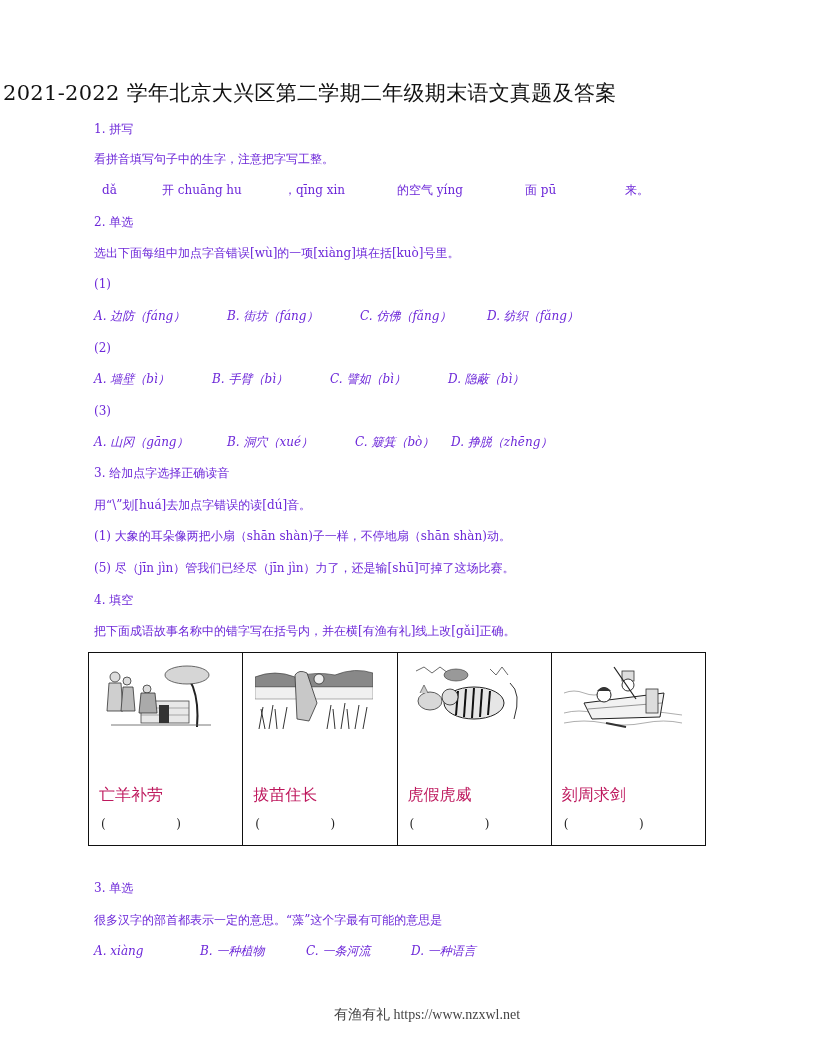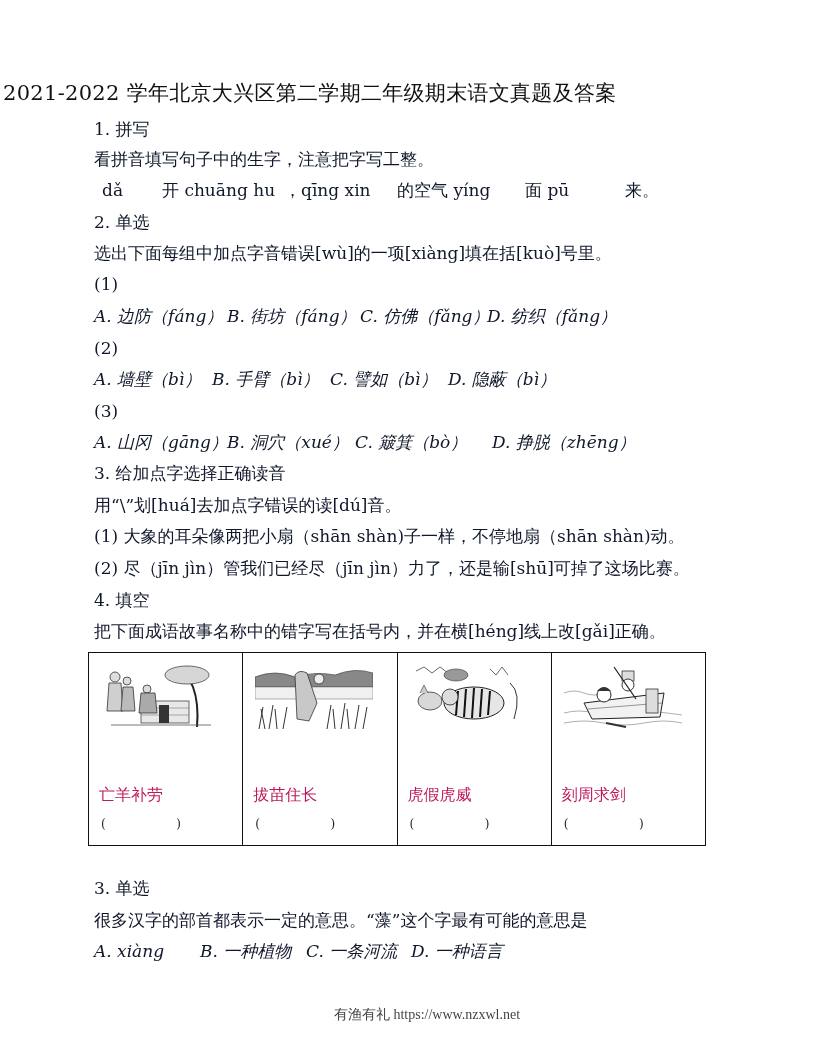--- a/index.html
+++ b/index.html
@@ -22,24 +22,24 @@
       width: 816px;
       font-size: 21px;
       font-weight: normal;
       letter-spacing: 0.3px;
       color: #111;
       margin: 3px;
     }
     .line {
       position: absolute;
       left: 94px;
-      font-size: 17px;
+      font-size: 12px;
       line-height: 16px;
       white-space: nowrap;
-      color: #0f172a;
+      color: #6d28d9;
     }
     .pinyin-row span {
       position: absolute;
       top: 0;
       white-space: nowrap;
       margin-left: 8px;
     }
     .opt-row span {
       position: absolute;
       top: 0;
@@ -135,30 +135,30 @@
   <span style="left:118px">B. 手臂（bì）</span>
   <span style="left:236px">C. 譬如（bì）</span>
   <span style="left:354px">D. 隐蔽（bì）</span>
 </div>
 
 <div class="line" style="top:403px">(3)</div>
 <div class="line opt-row" style="top:434px; width:600px; height:16px">
   <span style="left:0px">A. 山冈（gāng）</span>
   <span style="left:133px">B. 洞穴（xué）</span>
   <span style="left:261px">C. 簸箕（bò）</span>
-  <span style="left:398px">D. 挣脱（zhēng）</span>
+  <span style="left:357px">D. 挣脱（zhēng）</span>
 </div>
 
 <div class="line" style="top:465px">3. 给加点字选择正确读音</div>
 <div class="line" style="top:497px">用“\”划[huá]去加点字错误的读[dú]音。</div>
 <div class="line" style="top:528px">(1)  大象的耳朵像两把小扇（shān shàn)子一样，不停地扇（shān shàn)动。</div>
-<div class="line" style="top:560px">(2)  尽（jīn jìn）管我们已经尽（jīn jìn）力了，还是输[shū]可掉了这场比赛。</div>
+<div class="line" style="top:560px">(5)  尽（jīn jìn）管我们已经尽（jīn jìn）力了，还是输[shū]可掉了这场比赛。</div>
 
 <div class="line" style="top:592px">4. 填空</div>
-<div class="line" style="top:623px">把下面成语故事名称中的错字写在括号内，并在横[héng]线上改[gǎi]正确。</div>
+<div class="line" style="top:623px">把下面成语故事名称中的错字写在括号内，并在横[有渔有礼]线上改[gǎi]正确。</div>
 
 <div class="idiom-table">
 
   <div class="idiom-cell">
     <svg class="idiom-pic" viewBox="0 0 118 68">
       <rect x="40" y="38" width="48" height="22" fill="#e8e8e8" stroke="#444" stroke-width="0.8"></rect>
       <line x1="40" y1="45" x2="88" y2="45" stroke="#666" stroke-width="0.5"></line>
       <line x1="40" y1="52" x2="88" y2="52" stroke="#666" stroke-width="0.5"></line>
       <rect x="58" y="42" width="10" height="18" fill="#333"></rect>
       <circle cx="14" cy="14" r="5" fill="#ddd" stroke="#333" stroke-width="0.8"></circle>

